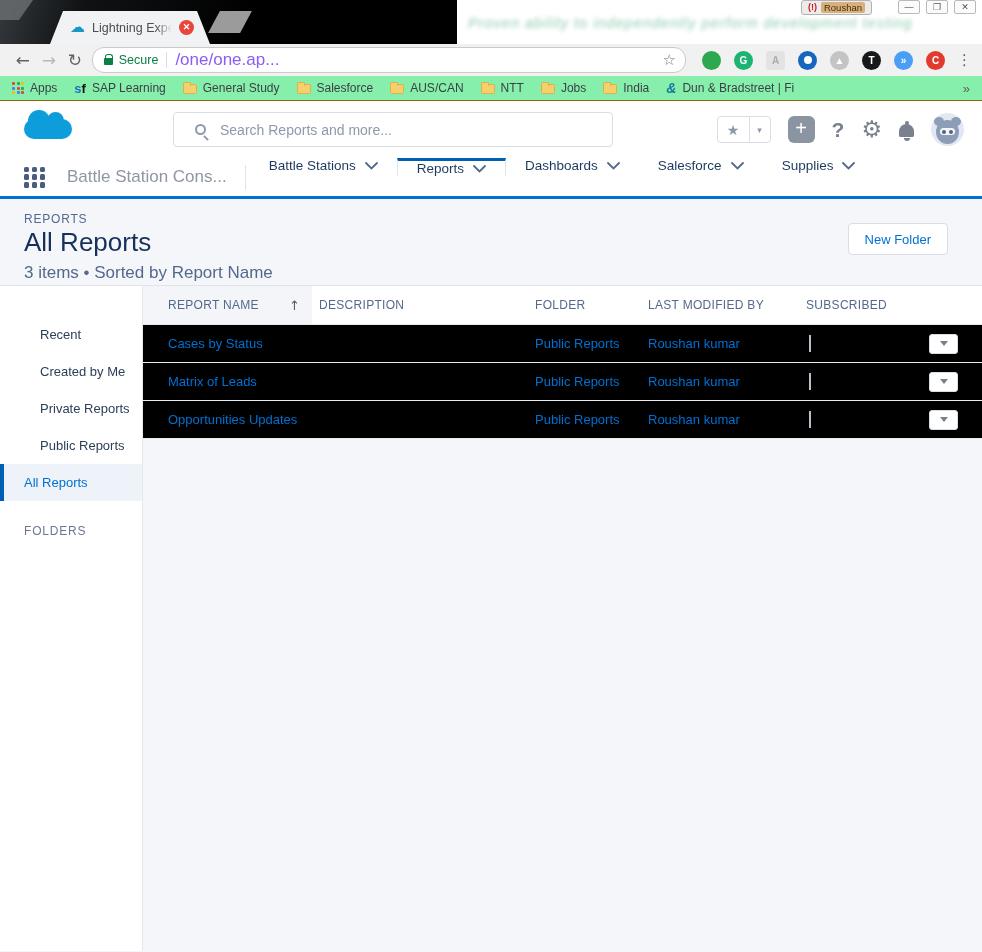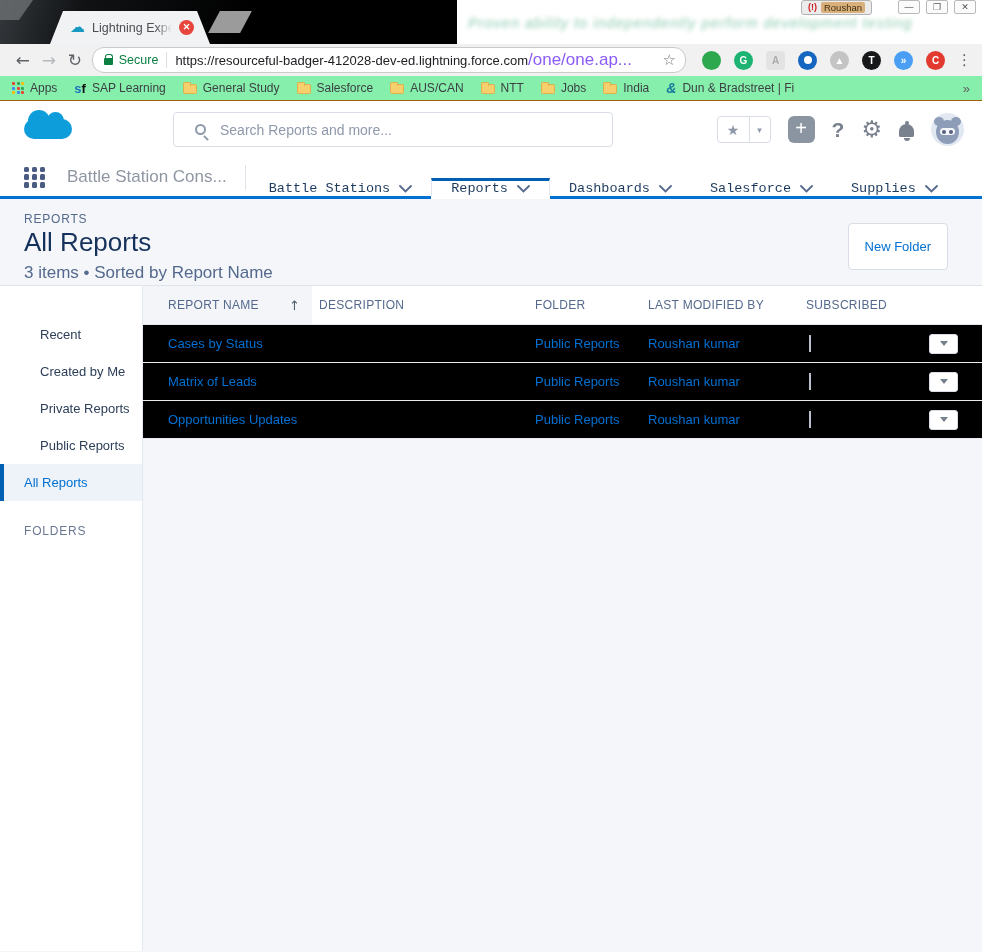--- a/index.html
+++ b/index.html
@@ -106,33 +106,33 @@
   .avatar .goggles::before { left:2px; } .avatar .goggles::after { right:2px; }
 
   
   .sf-nav { height:41px; background:#fff; border-bottom:3px solid #0070d2; display:flex; align-items:stretch; position:relative; }
   .waffle { align-self:center; margin-left:24px; width:21px; height:21px; display:grid;
     grid-template-columns:repeat(3,1fr); gap:2.5px; flex:none; }
   .waffle i { background:#4a5b82; border-radius:1.5px; }
   .app-name { align-self:center; margin-left:22px; font-size:17px; color:#8f96a3;
     white-space:nowrap; max-width:180px; overflow:hidden; }
   .nav-divider { align-self:center; width:1px; height:25px; background:#dfe3ea; margin-left:18px; }
-  .nav-tabs { display:flex; align-items:flex-end; margin-left:4px;font-family:Liberation Mono, monospace; }
+  .nav-tabs { display:flex; align-items:flex-start; margin-left:4px; }
   .nav-tab { display:flex; align-items:center; gap:9px; padding:0 19px; font-size:13.5px; color:#1c3a5e; }
   .nav-tab.active { border-top:3px solid #005fb2; border-left:1px solid #e0e5ee; border-right:1px solid #e0e5ee;
     background:#fff; box-shadow:0 3px 0 #fff; z-index:2; }
   .chev svg { display:block; }
 
   
   .sf-main { height:753px; background:#f4f6f9; }
   .page-head { position:relative; height:86px; padding:13px 24px 0; }
   .crumb { font-size:12px; color:#54698d; letter-spacing:.8px; }
   .page-title { font-size:26px; font-weight:300; color:#16325c; margin-top:1px; }
   .page-summary { font-size:17px; color:#54698d; margin-top:5px; }
-  .new-folder-btn { position:absolute; right:34px; top:24px; height:47px; padding:0 16px;
+  .new-folder-btn { position:absolute; right:34px; top:24px; height:32px; padding:0 16px;
     background:#fff; border:1px solid #d8dde6; border-radius:4px; color:#0070d2; font-size:13px;
     font-family:"Liberation Sans",sans-serif; }
 
   .page-body { display:flex; height:666px; border-top:1px solid #dfe3eb; }
   .side { width:143px; background:#fff; border-right:1px solid #e3e7ee; padding-top:30px; flex:none; }
   .side-item { height:37px; display:flex; align-items:center; padding-left:40px; font-size:13px; color:#2c3e58; }
   .side-item.selected { background:#eef3f9; color:#0070d2; border-left:4px solid #005fb2; padding-left:20px; }
   .folders-label { margin:23px 0 0 24px; font-size:12px; color:#6b7892; letter-spacing:.8px; }
 
   .content { flex:1; }
@@ -180,21 +180,20 @@
 </div>
 
 <div class="toolbar">
   <span class="nav-ico">←</span>
   <span class="nav-ico dim">→</span>
   <span class="nav-ico">↻</span>
   <div class="omnibox">
     <span class="lock"></span>
     <span class="secure-label">Secure</span>
     <span class="url-divider"></span>
-    <span class="url-main">https://resourceful-badger-412028-dev-ed.lightning.force.com</span>
     <span class="url-path">/one/one.ap...</span>
     <span class="omni-star">☆</span>
   </div>
   <div class="ext-row">
     <span class="ext" style="background:#2da84f"></span>
     <span class="ext" style="background:#1cb373">G</span>
     <span class="ext sq" style="background:#e3e3e3;color:#ababab">A</span>
     <span class="ext" style="background:#1566c0">
         <span style="width:8px;height:8px;border-radius:50%;background:#fff;display:inline-block"></span>
       </span>

